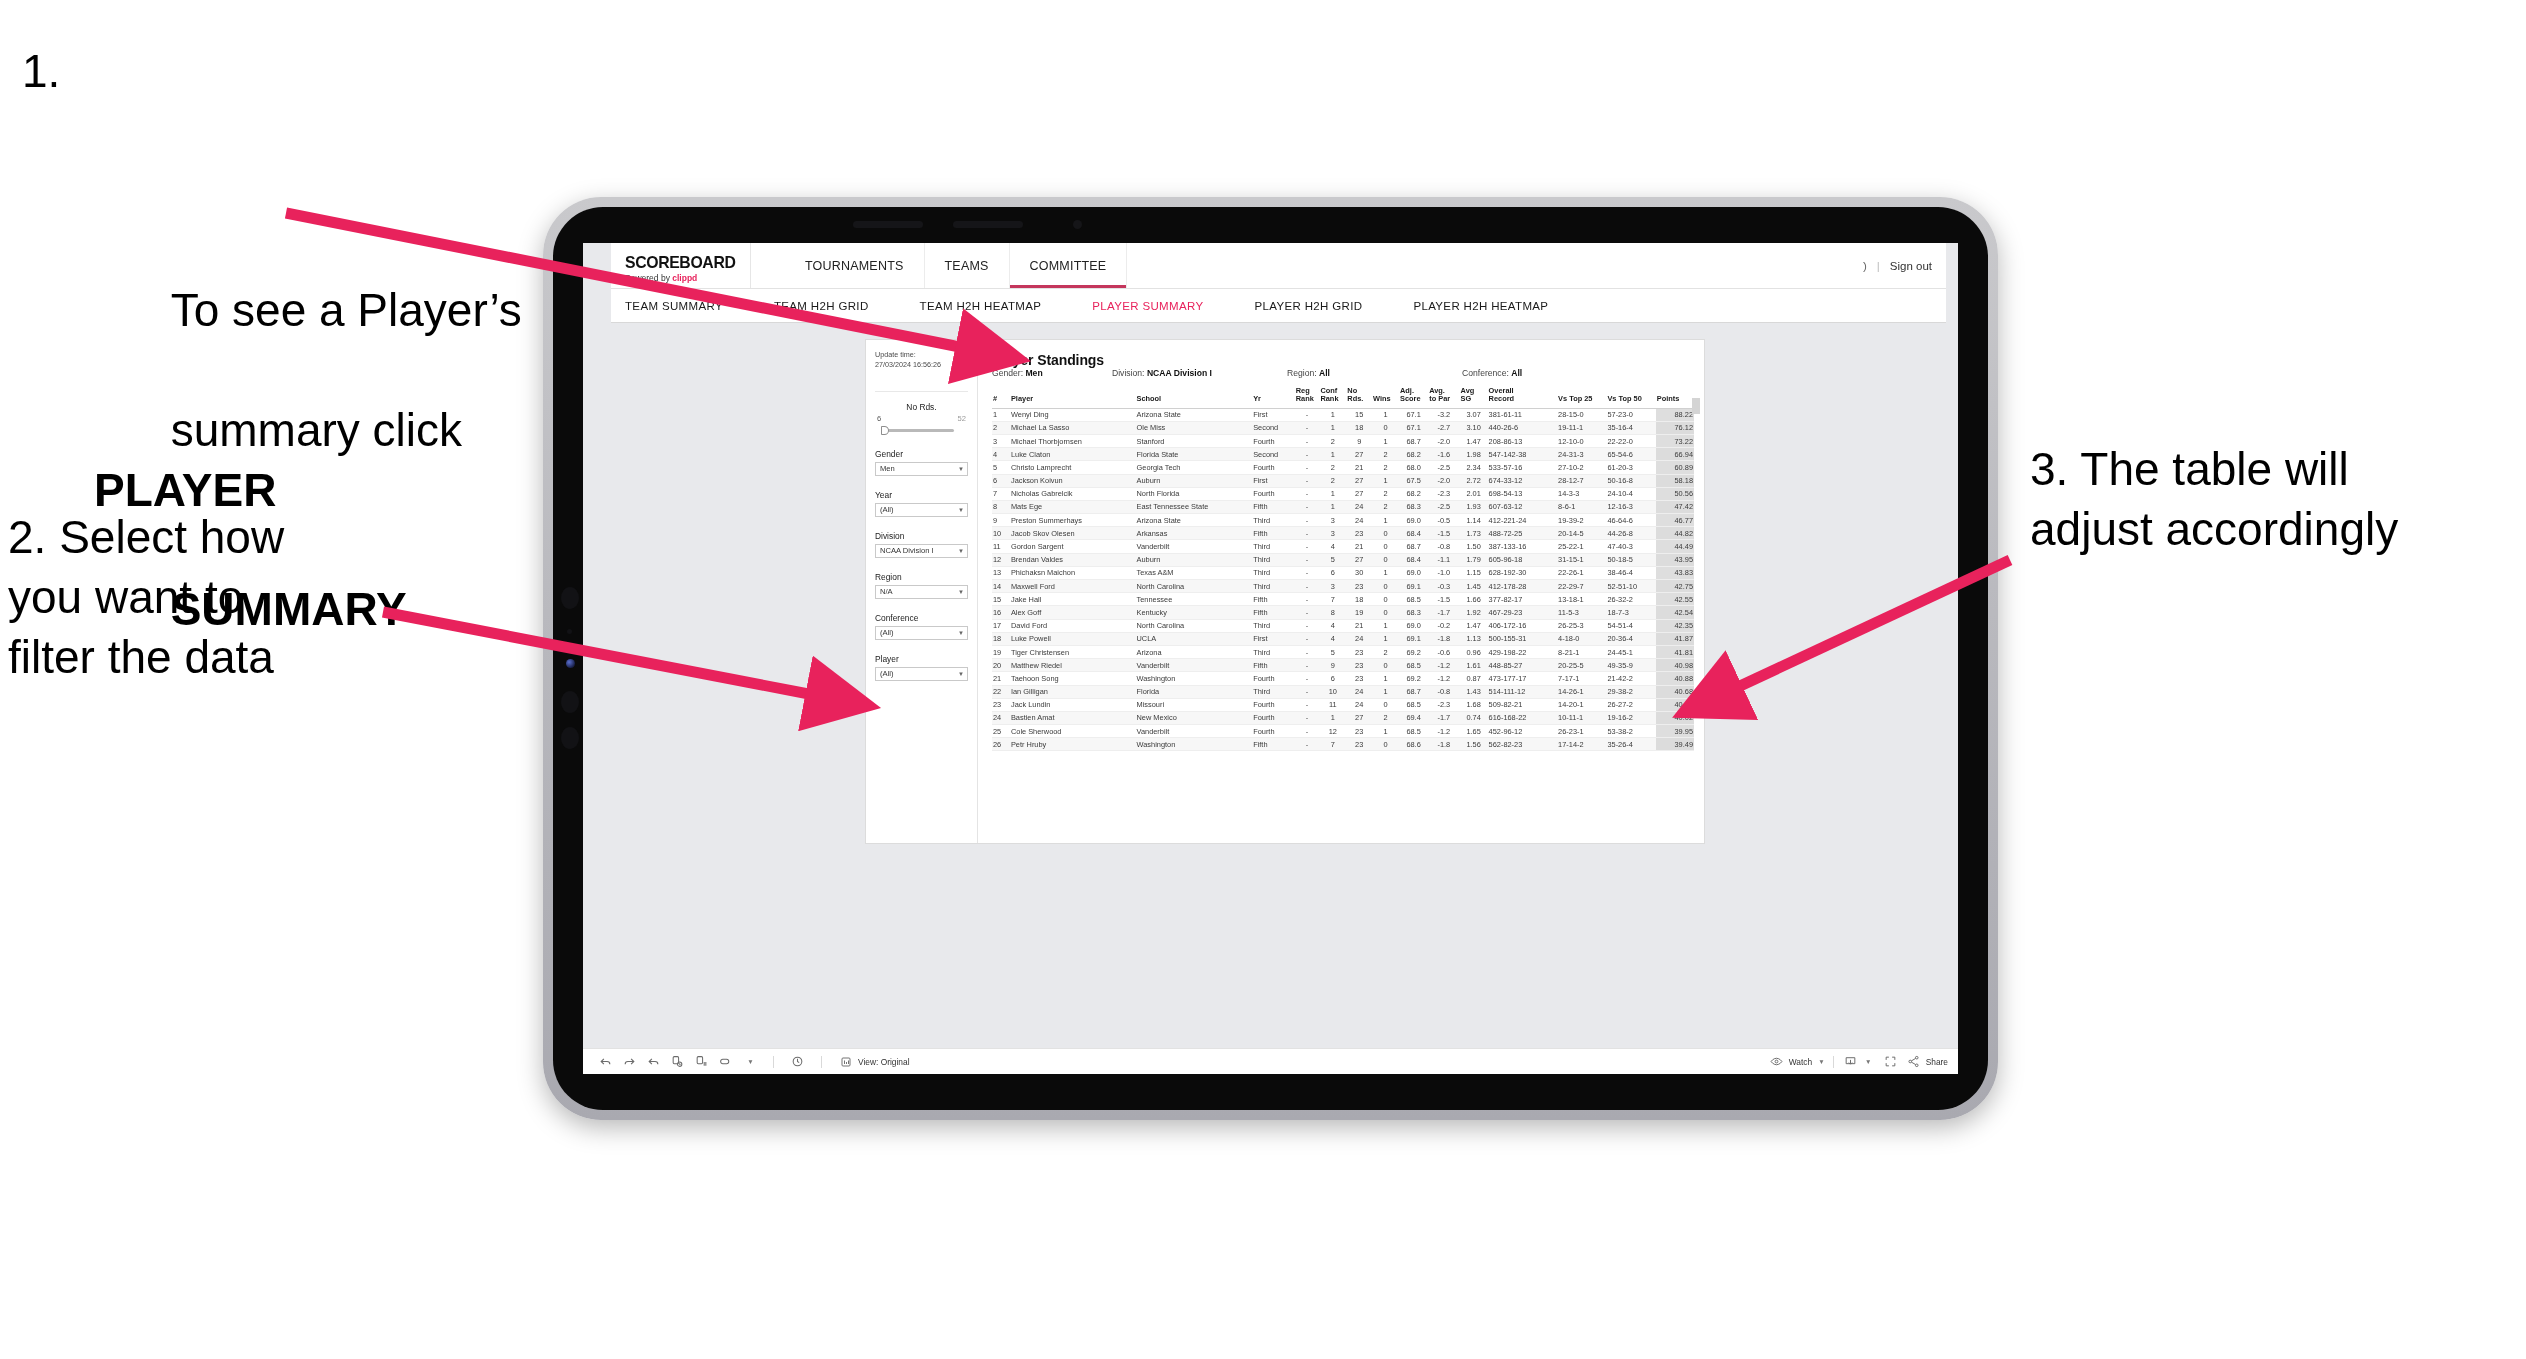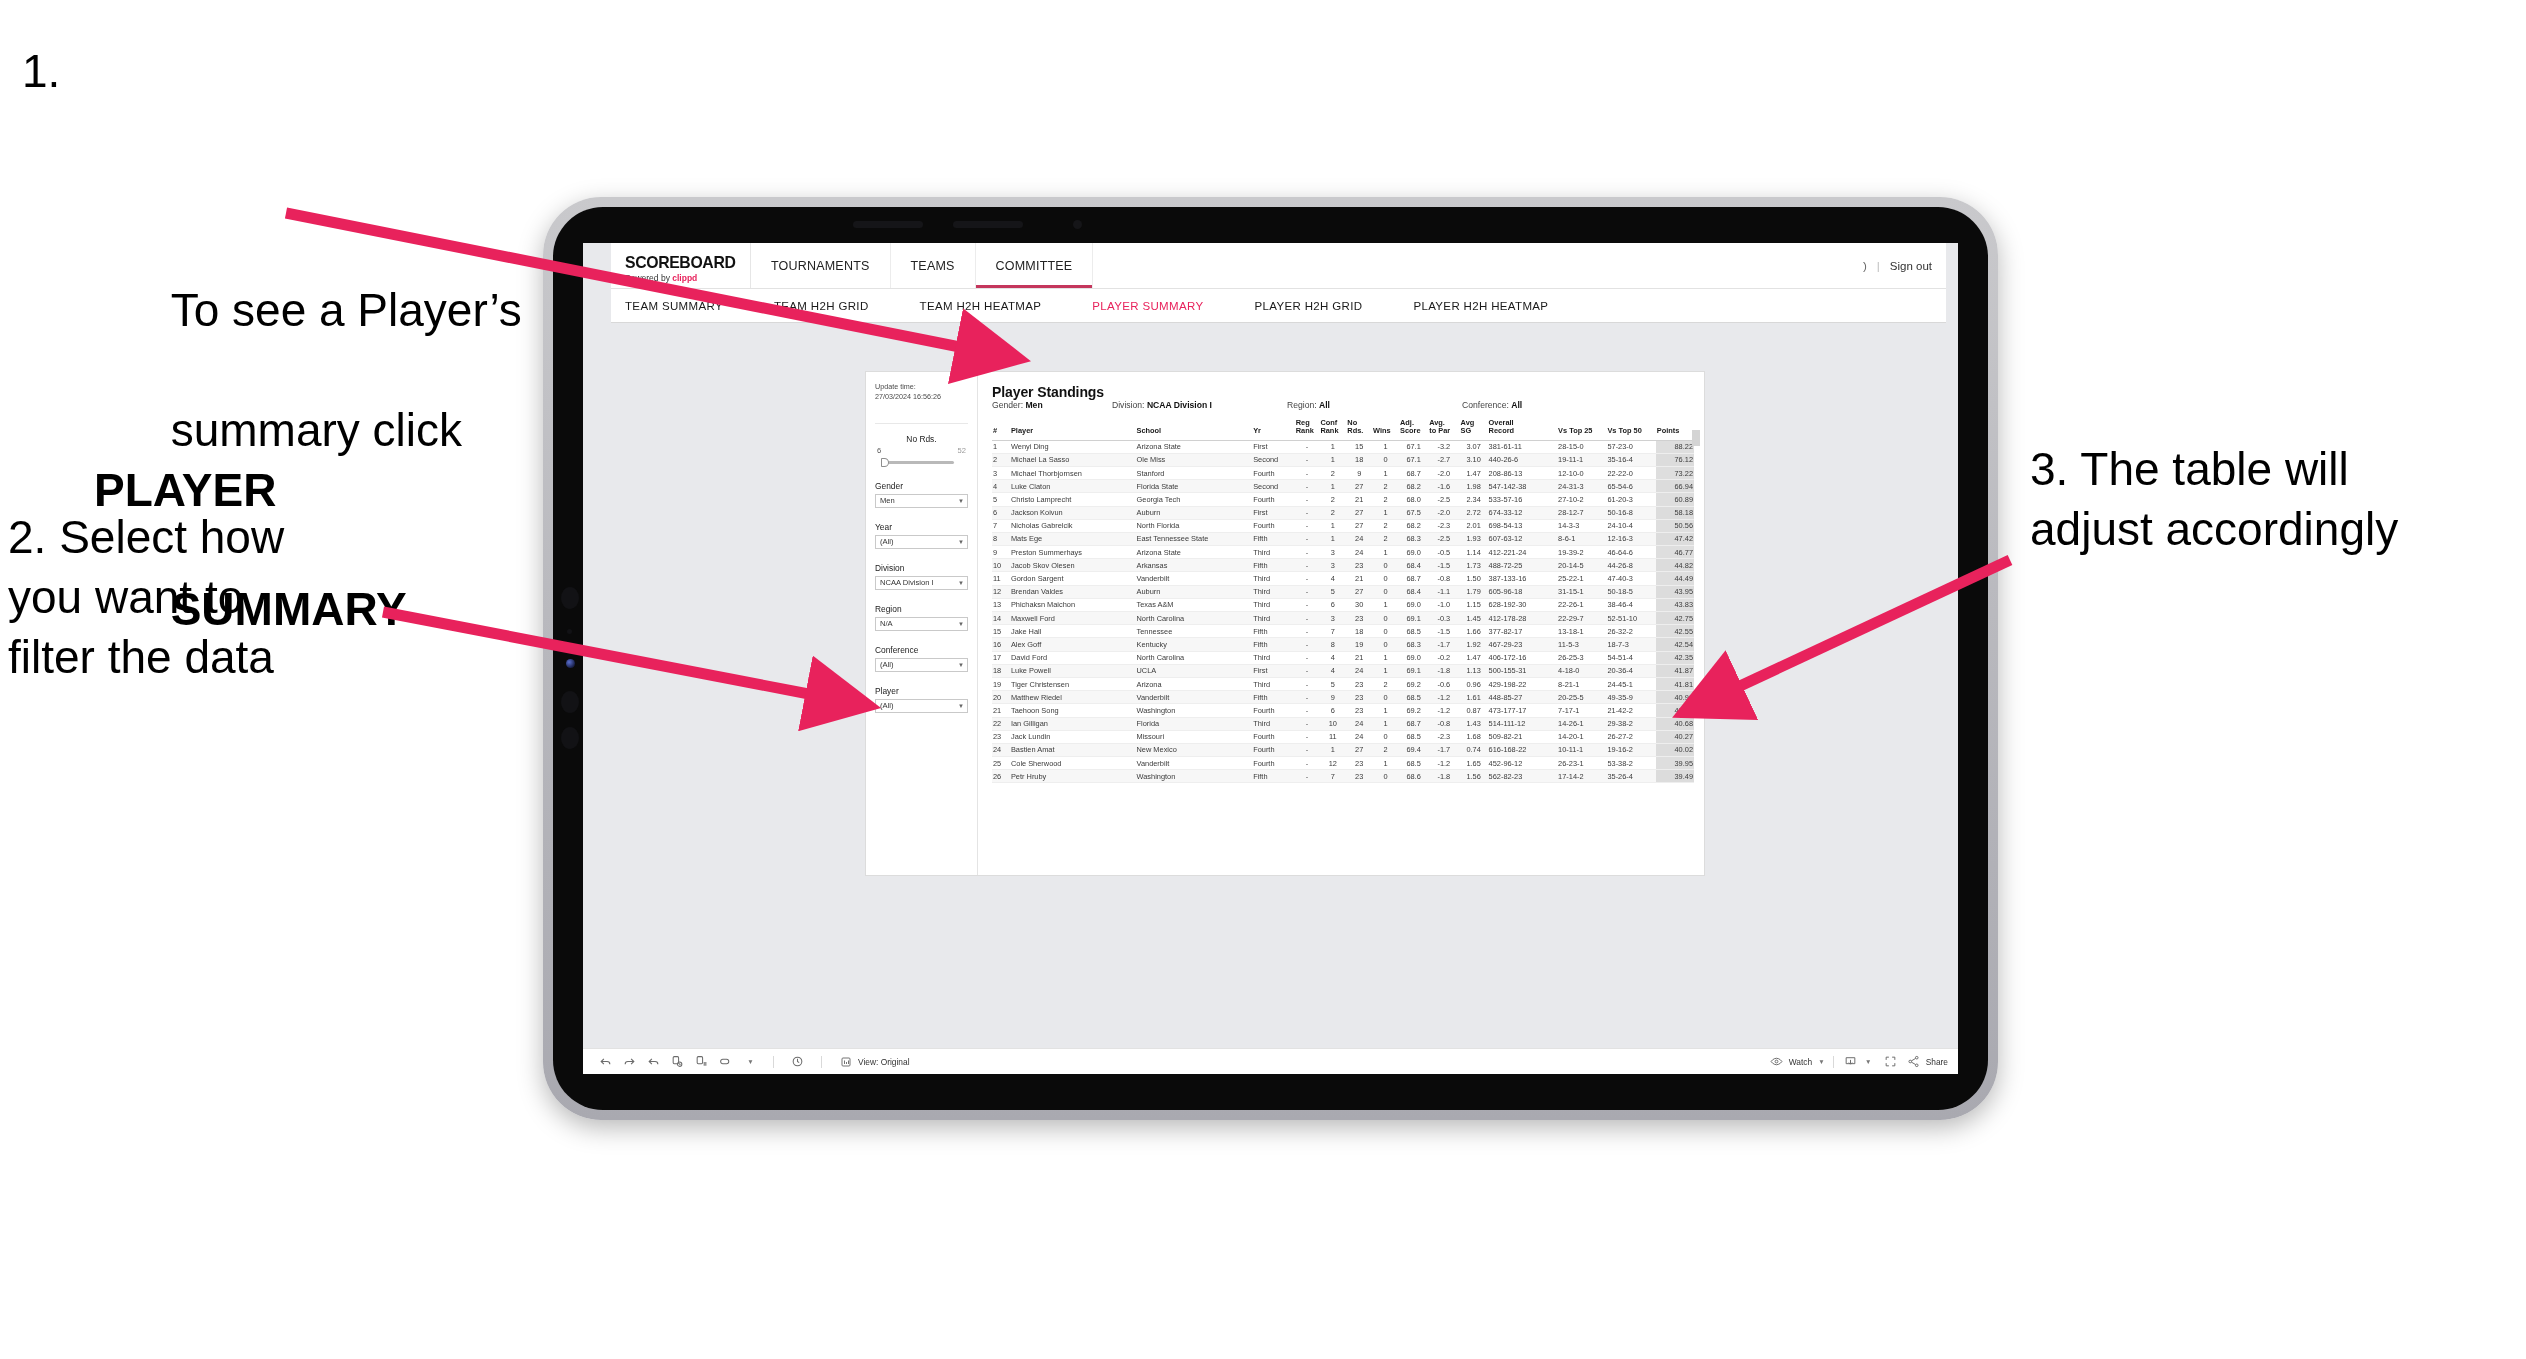--- a/index.html
+++ b/index.html
@@ -68,21 +68,21 @@
     position: relative;
     width: 100%; height: 100%;
     background: #e8e9ec;
     overflow: hidden;
   }
 
   
   #site-header {
     position:absolute; left: 28px; top: 0; width: 1335px; height: 46px;
     background:#fff; border-bottom: 1px solid #e2e2e2;
-    display:flex; align-items:stretch;
+    display:flex; align-items:stretch;gap:34px;
   }
   .logo-cell {
     width: 140px; padding: 5px 0 0 14px;
     border-right: 1px solid #e6e6e6;
     display:flex; flex-direction:column; justify-content:center;
   }
   .logo-main {
     font-family: "Liberation Sans", sans-serif;
     font-weight: 700; font-size: 17px; letter-spacing: -0.4px;
     color:#111; line-height: 1; transform: scaleX(0.93); transform-origin: left;
@@ -114,21 +114,21 @@
     display:flex; align-items:center; padding-left: 14px; gap: 7px;
   }
   #subnav .tab {
     font-size: 11.5px; letter-spacing:0.35px; color:#1a1a1a;
     padding: 0 22px 0 0; margin-right: 22px; cursor:pointer; white-space:nowrap;
   }
   #subnav .tab.active { color:#e8225c; }
 
   
   #dash {
-    position:absolute; left: 282px; top: 128px;
+    position:absolute; left: 282px; top: 96px;
     width: 840px; height: 505px;
     background:#fff; border: 1px solid #dcdcdc;
     display:flex;
   }
   
   #filters {
     width: 112px; border-right: 1px solid #e4e4e4;
     padding: 10px 9px 0 9px;
     background:#fff;
   }

